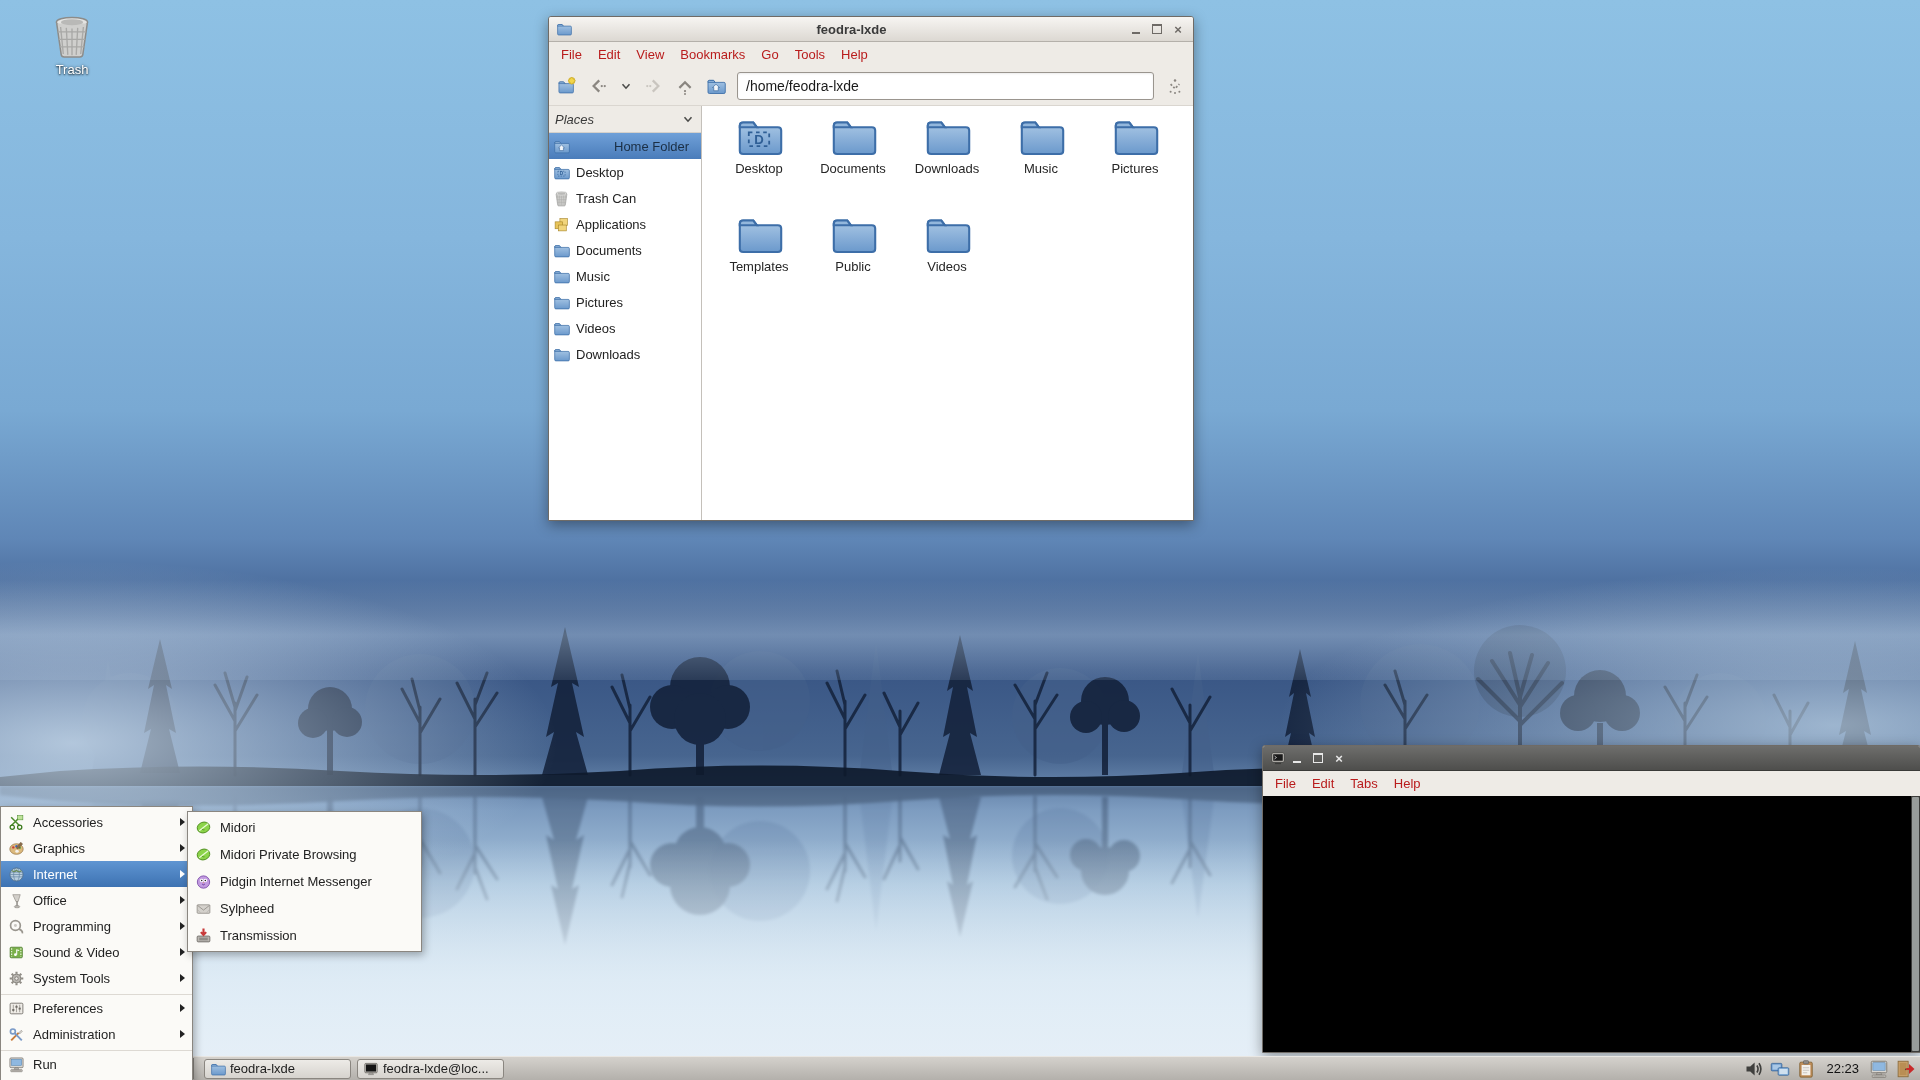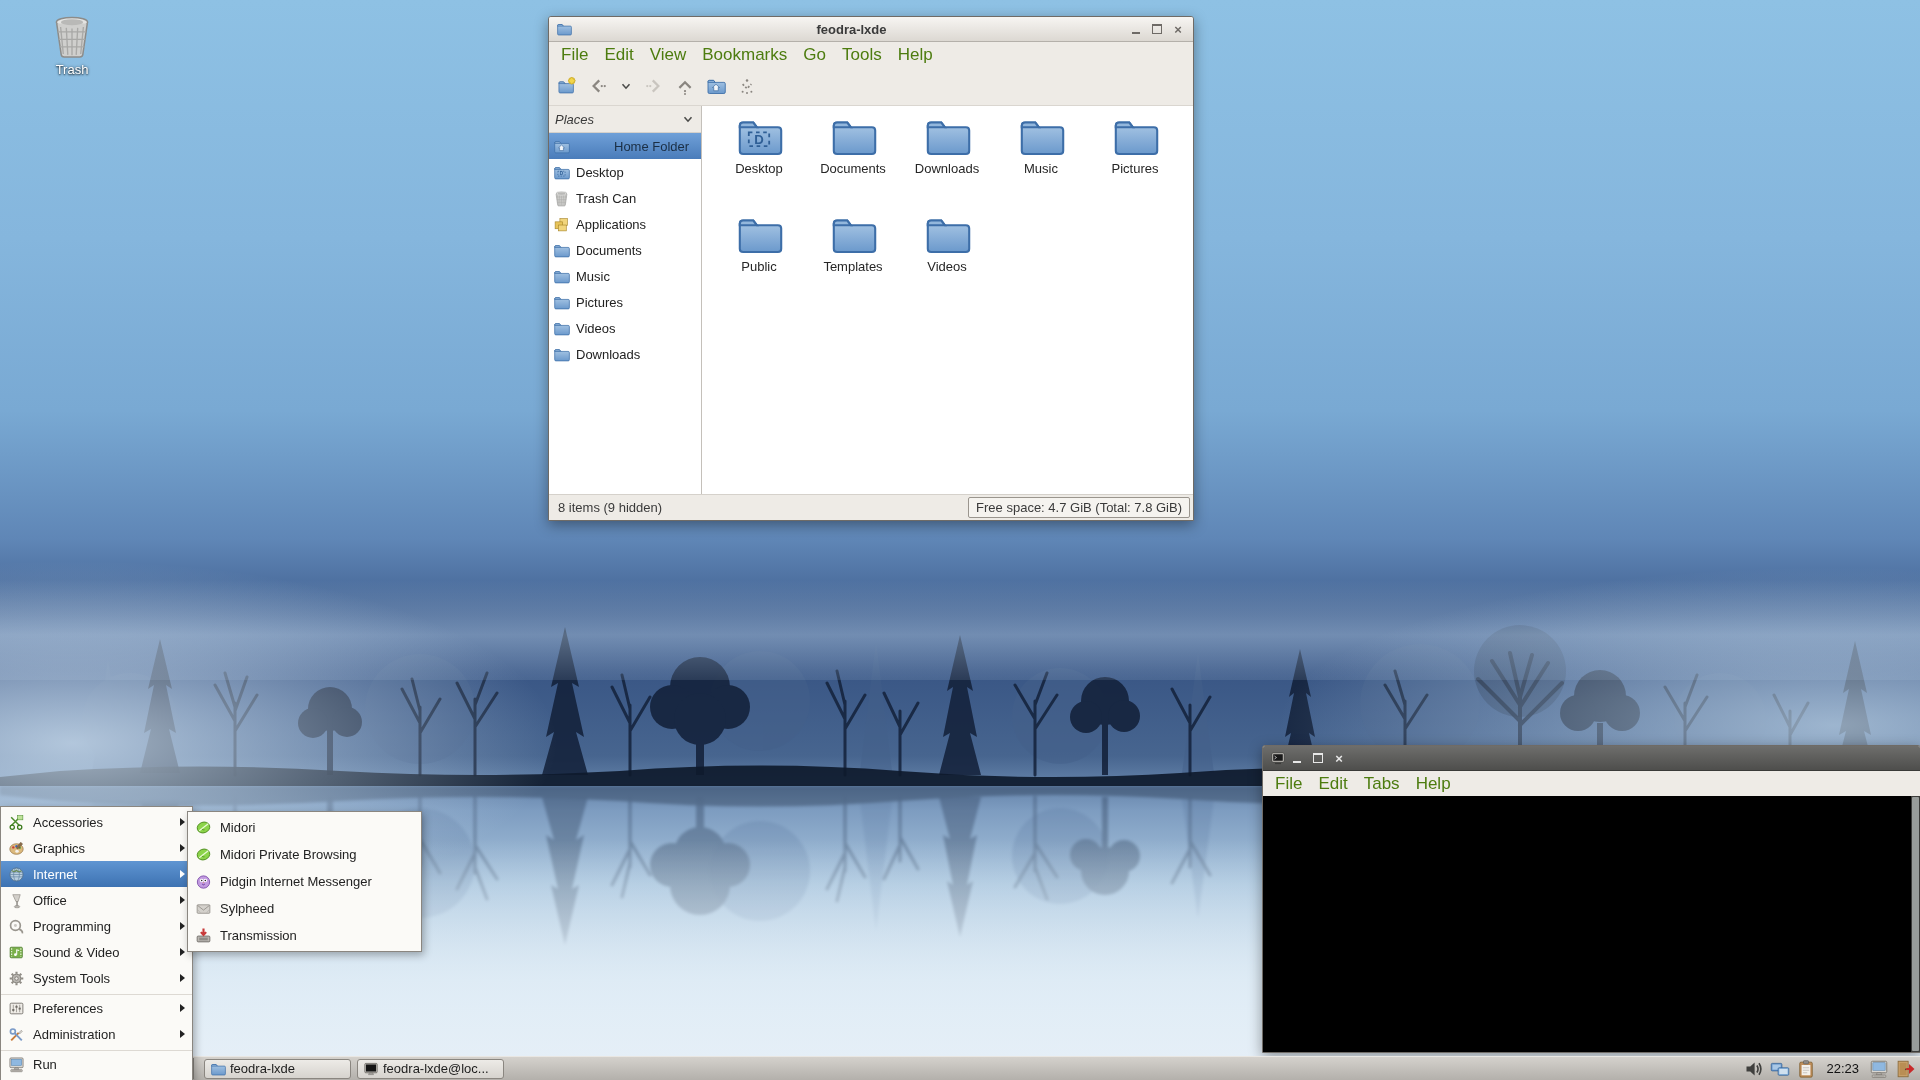--- a/index.html
+++ b/index.html
@@ -37,21 +37,21 @@
   .wbtn{width:16px;height:15px;display:flex;align-items:center;justify-content:center;cursor:default;}
   .glyph-min{width:8px;height:2px;background:#6e6a66;margin-top:7px;}
   .glyph-max{width:8px;height:7px;border:1px solid #6e6a66;border-top-width:2px;}
   .glyph-close{font-size:13px;font-weight:bold;color:#6e6a66;line-height:1;}
   .term .titlebar{background:linear-gradient(180deg,#6e6e6c,#4e4e4c);border-bottom:1px solid #3a3a38;}
   .term .ttext{color:#f2f2f2;}
   .term .glyph-min{background:#e8e8e8;}
   .term .glyph-max{border-color:#e8e8e8;}
   .term .glyph-close{color:#e8e8e8;}
   .menubar{height:25px;display:flex;align-items:center;padding:0 4px;flex:0 0 auto;background:#eeebe6;}
-  .menubar .mitem{padding:0 8px;font-size:17px;color:#4d7c0f;line-height:25px;cursor:default;}
+  .menubar .mitem{padding:0 8px;font-size:13px;color:#b91c1c;line-height:25px;cursor:default;}
   
   #fm{left:548px;top:16px;width:644px;height:503px;}
   .toolbar{height:38px;display:flex;align-items:center;gap:11px;padding:0 8px;flex:0 0 auto;
     border-bottom:1px solid #dad6d0;}
   .tbi{width:20px;height:20px;flex:0 0 auto;cursor:default;}
   .tbi.small{width:14px;height:14px;}
   .pathentry{flex:1;height:26px;border:1px solid #9a958e;border-radius:3px;background:#fff;
     font-size:14px;color:#1a1a1a;padding:0 8px;box-shadow:inset 0 1px 2px rgba(0,0,0,.08);
     font-family:"Liberation Sans",sans-serif;outline:none;}
   .fmbody{flex:1;display:flex;min-height:0;}
@@ -452,20 +452,21 @@
     <span class="tbi">
         <svg class="ig" viewBox="0 0 16 16" aria-hidden="true">
           <use href="#i-up"></use>
         </svg>
       </span>
     <span class="tbi">
         <svg class="ig" viewBox="0 0 16 16" aria-hidden="true">
           <use href="#i-folder-home"></use>
         </svg>
       </span>
+    <input class="pathentry" value="/home/feodra-lxde" style="">
     <span class="tbi">
         <svg class="ig" viewBox="0 0 16 16" aria-hidden="true">
           <use href="#i-jump"></use>
         </svg>
       </span>
   </div>
   <div class="fmbody">
     <div class="sidepane">
       <div class="sidehead">
         <span class="hlabel">Places</span>
@@ -605,46 +606,42 @@
           </span>
           <span class="flabel">Pictures</span>
         </div>
 
         <div class="fcell">
           <span class="gi">
             <svg class="ig" viewBox="0 0 16 16" aria-hidden="true">
               <use href="#i-folder"></use>
             </svg>
           </span>
-          <span class="flabel">Public</span>
+          <span class="flabel">Templates</span>
         </div>
 
         <div class="fcell">
           <span class="gi">
             <svg class="ig" viewBox="0 0 16 16" aria-hidden="true">
               <use href="#i-folder"></use>
             </svg>
           </span>
-          <span class="flabel">Templates</span>
+          <span class="flabel">Public</span>
         </div>
 
         <div class="fcell">
           <span class="gi">
             <svg class="ig" viewBox="0 0 16 16" aria-hidden="true">
               <use href="#i-folder"></use>
             </svg>
           </span>
           <span class="flabel">Videos</span>
         </div>
       </div>
   </div>
-  <div class="statusbar">
-    <span class="statusleft">8 items (9 hidden)</span>
-    <span class="statusright">Free space: 4.7 GiB (Total: 7.8 GiB)</span>
-  </div>
 </div>
 
 <div id="term" class="window term">
   <div class="titlebar">
     <span class="ticon">
         <svg class="ig" viewBox="0 0 16 16" aria-hidden="true">
           <use href="#i-term-title"></use>
         </svg>
       </span>
     <span class="wbtns">

